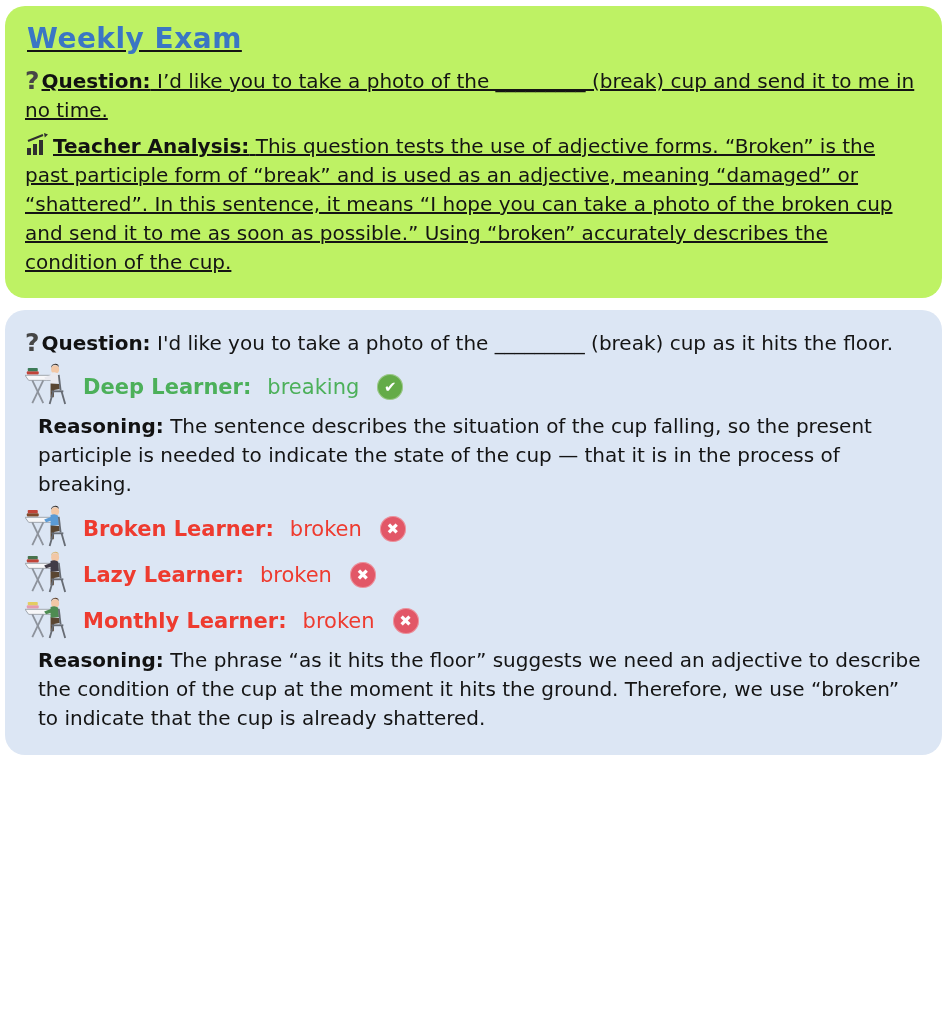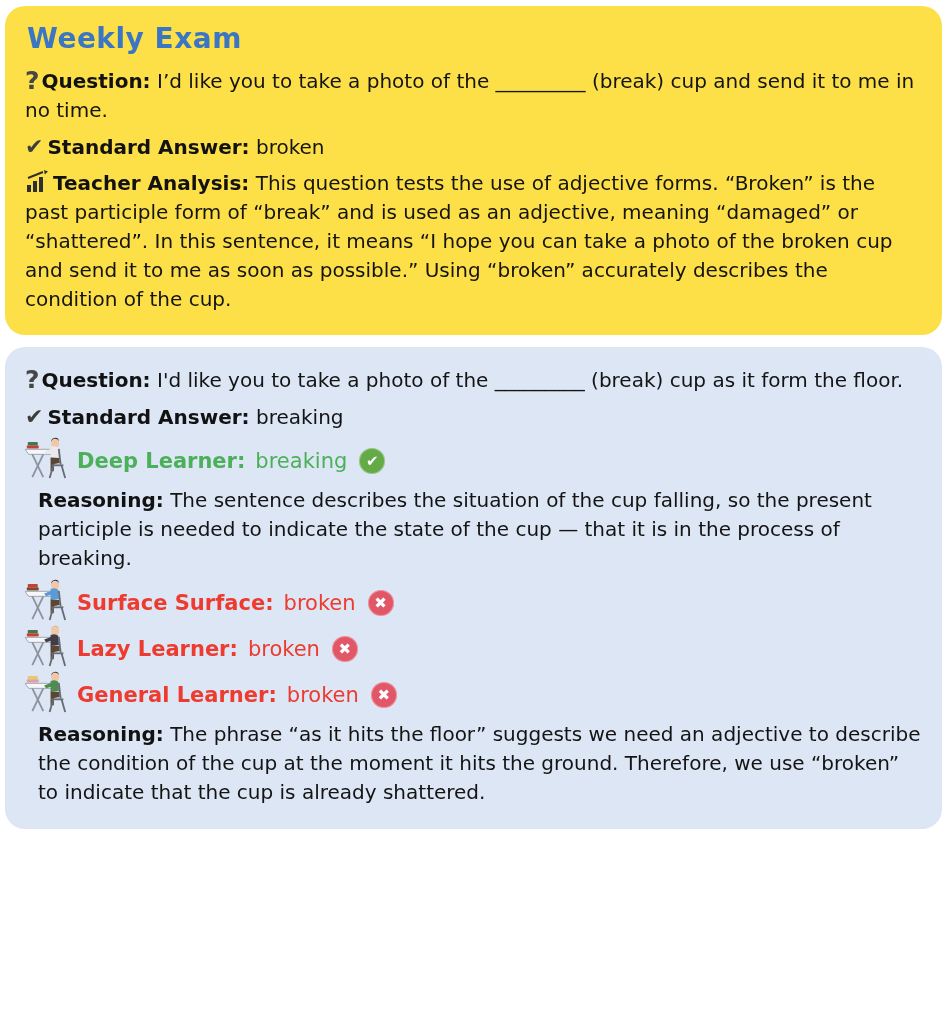--- a/index.html
+++ b/index.html
@@ -1,29 +1,29 @@
 <!DOCTYPE html>
 <html><head>
 <meta charset="utf-8">
 <style>
   html,body{margin:0;padding:0;background:#ffffff;width:947px;height:1016px;overflow:hidden;
     font-family:"DejaVu Sans","Liberation Sans",sans-serif;color:#141414;}
   .page{padding:6px 5px;box-sizing:border-box;}
   .panel{border-radius:20px;padding:10px 20px 14px 20px;box-sizing:border-box;margin-bottom:12px;}
-  .panel-weekly{background:#fde047;}
+  .panel-weekly{background:#bef264;text-decoration:underline;}
   .panel-monthly{background:#dce6f4;margin-bottom:0;}
   .panel-title{color:#3a76c4;font-size:28px;font-weight:700;margin:6px 0 10px 2px;letter-spacing:.5px;}
   p.line{font-size:20px;line-height:29px;margin:7px 0;}
   .lbl{font-weight:700;color:#121212;}
   .q-icon{font-weight:700;color:#464646;font-size:25px;display:inline-block;transform:translateY(1px);margin-right:2px;}
   .check-icon{color:#3d3d3d;font-size:22px;font-weight:700;margin-right:4px;}
   .chart-icon{display:inline-block;vertical-align:-4px;margin-right:4px;}
   
   .learner{margin-top:2px;}
-  .learner-head{display:flex;align-items:center;gap:10px;height:44px;margin:2px 0 0 0;}
+  .learner-head{display:flex;align-items:center;gap:16px;height:44px;margin:2px 0 0 0;}
   .learner-name{font-weight:700;font-size:21px;}
   .learner-answer{font-size:21px;}
   .learner[data-status="correct"] .learner-name,
   .learner[data-status="correct"] .learner-answer{color:#4cb05a;}
   .learner[data-status="incorrect"] .learner-name,
   .learner[data-status="incorrect"] .learner-answer{color:#ee3b2f;}
   .result-icon{width:26px;height:26px;border-radius:50%;display:inline-flex;align-items:center;
     justify-content:center;color:#ffffff;font-size:15px;font-weight:700;margin-left:2px;
     box-shadow:0 0 0 1px rgba(255,255,255,.35) inset;}
   .learner[data-status="correct"] .result-icon{background:#64ab48;}
@@ -51,40 +51,38 @@
 </head>
 <body>
 
 <div class="page">
 
   <section class="panel panel-weekly">
     <h2 class="panel-title">Weekly Exam</h2>
 
     <p class="line"><span class="q-icon">?</span><span class="lbl">Question:</span> <span>I’d like you to take a photo of the _________ (break) cup and send it to me in no time.</span></p>
 
-    <p class="line"><span class="check-icon">✔</span><span class="lbl">Standard Answer:</span> <span>broken</span></p>
 
     <p class="line"><svg class="chart-icon" width="24" height="24" viewBox="0 0 24 24">
           <g fill="#2f2f2f">
             <rect x="2" y="15" width="4" height="7"></rect>
             <rect x="8" y="11" width="4" height="11"></rect>
             <rect x="14" y="7" width="4" height="15"></rect>
           </g>
           <g stroke="#2f2f2f" stroke-width="2" fill="none">
             <path d="M3 8 L18 2"></path>
           </g>
           <path d="M19 0 L23 1.5 L19.8 4.6 Z" fill="#2f2f2f"></path>
         </svg><span class="lbl">Teacher Analysis:</span> <span>This question tests the use of adjective forms. “Broken” is the past participle form of “break” and is used as an adjective, meaning “damaged” or “shattered”. In this sentence, it means “I hope you can take a photo of the broken cup and send it to me as soon as possible.” Using “broken” accurately describes the condition of the cup.</span></p>
   </section>
 
   <section class="panel panel-monthly">
 
-    <p class="line"><span class="q-icon">?</span><span class="lbl">Question:</span> <span>I'd like you to take a photo of the _________ (break) cup as it form the floor.</span></p>
+    <p class="line"><span class="q-icon">?</span><span class="lbl">Question:</span> <span>I'd like you to take a photo of the _________ (break) cup as it hits the floor.</span></p>
 
-    <p class="line"><span class="check-icon">✔</span><span class="lbl">Standard Answer:</span> <span>breaking</span></p>
 
     <div class="learner learner-0" data-status="correct">
       <div class="learner-head">
         <svg class="desk-svg" viewBox="0 0 46 46">
             <rect class="book1" x="2" y="9" width="13" height="3.6" rx="1"></rect>
             <rect class="book2" x="3" y="5.4" width="11" height="3.6" rx="1"></rect>
             <polygon class="desk" points="0,13.5 32,13.5 36,19 4,19"></polygon>
             <g class="legs">
               <line x1="8" y1="19" x2="20" y2="44"></line>
               <line x1="20" y1="19" x2="8" y2="44"></line>
@@ -123,21 +121,21 @@
             <path class="shirt" d="M28,11 q5,-2.2 8.4,0.8 l0.8,10.2 -9.2,1 z"></path>
             <path class="shirt" d="M29,13 l-8,3 2,3 6.5,-2 z"></path>
             <path class="pants" d="M28,22.5 l9.5,0.5 0.5,5.5 -6,1 -0.5,8 -3.5,0 z"></path>
             <g class="chair">
               <line x1="37" y1="13" x2="39" y2="30"></line>
               <line x1="29" y1="31" x2="42" y2="31"></line>
               <line x1="31" y1="31" x2="27" y2="45"></line>
               <line x1="40" y1="31" x2="44" y2="45"></line>
             </g>
           </svg>
-        <span class="learner-name">Surface Surface:</span>
+        <span class="learner-name">Broken Learner:</span>
         <span class="learner-answer">broken</span>
         <span class="result-icon"></span>
       </div>
     </div>
 
     <div class="learner learner-2" data-status="incorrect">
       <div class="learner-head">
         <svg class="desk-svg" viewBox="0 0 46 46">
             <rect class="book1" x="2" y="9" width="13" height="3.6" rx="1"></rect>
             <rect class="book2" x="3" y="5.4" width="11" height="3.6" rx="1"></rect>
@@ -179,21 +177,21 @@
             <path class="shirt" d="M28,11 q5,-2.2 8.4,0.8 l0.8,10.2 -9.2,1 z"></path>
             <path class="shirt" d="M29,13 l-8,3 2,3 6.5,-2 z"></path>
             <path class="pants" d="M28,22.5 l9.5,0.5 0.5,5.5 -6,1 -0.5,8 -3.5,0 z"></path>
             <g class="chair">
               <line x1="37" y1="13" x2="39" y2="30"></line>
               <line x1="29" y1="31" x2="42" y2="31"></line>
               <line x1="31" y1="31" x2="27" y2="45"></line>
               <line x1="40" y1="31" x2="44" y2="45"></line>
             </g>
           </svg>
-        <span class="learner-name">General Learner:</span>
+        <span class="learner-name">Monthly Learner:</span>
         <span class="learner-answer">broken</span>
         <span class="result-icon"></span>
       </div>
       <p class="line"><span class="lbl">Reasoning:</span> <span>The phrase “as it hits the floor” suggests we need an adjective to describe the condition of the cup at the moment it hits the ground. Therefore, we use “broken” to indicate that the cup is already shattered.</span></p>
     </div>
 
   </section>
 </div>
 
 </body></html>

